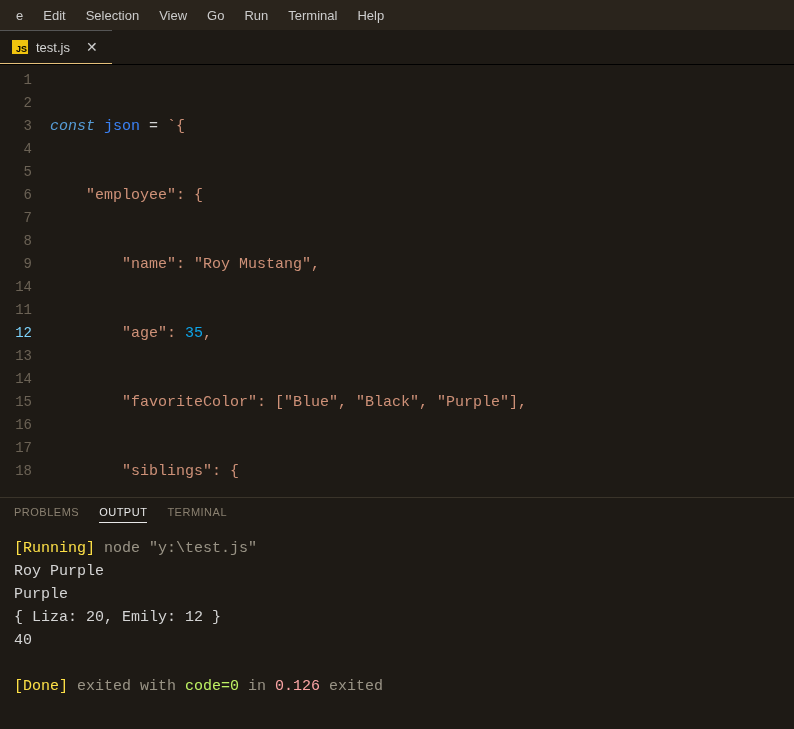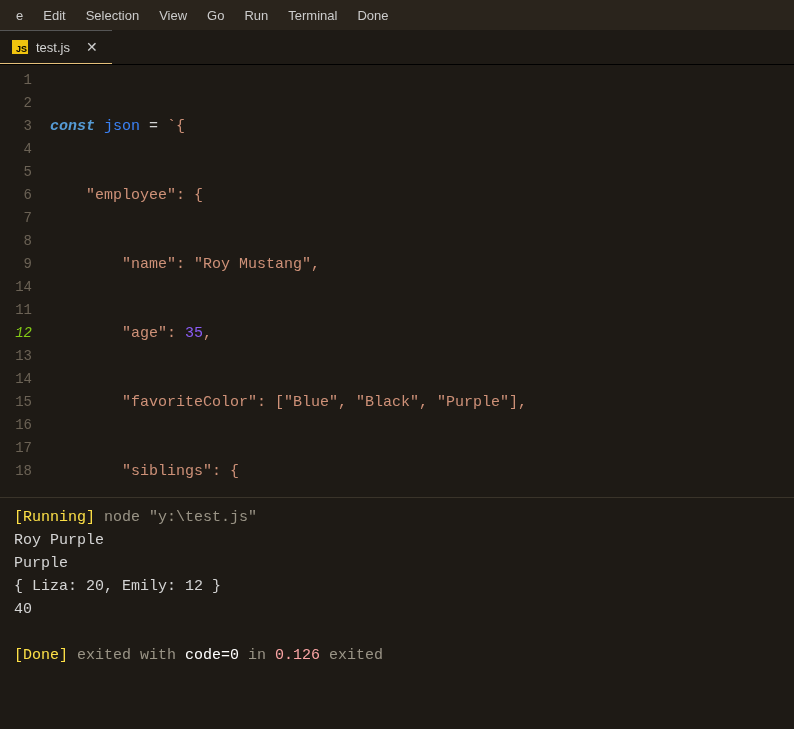--- a/index.html
+++ b/index.html
@@ -79,35 +79,35 @@
   .gutter {
     width: 50px;
     text-align: right;
     padding-right: 18px;
     padding-top: 4px;
     color: #6b6255;
     user-select: none;
     line-height: 23px;
     font-size: 14px;
   }
-  .gutter .ln.active { color: #84cc16; font-style: italic; }
+  .gutter .ln.active { color: #7dd3fc; }
   .code {
     flex: 1;
     padding-top: 4px;
     line-height: 23px;
     font-size: 15px;
     white-space: pre;
     position: relative;
   }
   .code .line { height: 23px; position: relative; }
-  .t-kw { color: #569cd6; font-style: italic; font-weight: bold; }
+  .t-kw { color: #569cd6; font-style: italic; }
   .t-var { color: #3b82f6; }
   .t-op { color: #d4d4d4; }
   .t-str { color: #ce9178; }
-  .t-num { color: #8b5cf6; }
+  .t-num { color: #0ea5e9; }
   .panel {
     border-top: 1px solid #3a342a;
     background: #1e1a15;
     height: 232px;
   }
   .panel-tabs {
     display: flex;
     gap: 20px;
     padding: 8px 14px 6px 14px;
     font-family: -apple-system, 'Segoe UI', sans-serif;
@@ -126,35 +126,35 @@
   }
   .panel-body {
     padding: 8px 14px;
     font-size: 15px;
     line-height: 23px;
     white-space: pre;
     color: #d4d4d4;
   }
   .o-tag { color: #fde047; }
   .o-cmd { color: #9a9486; }
-  .o-code { color: #ffffff; }
+  .o-code { color: #bef264; }
   .o-time { color: #fca5a5; }
 </style>
 </head>
 <body>
 
 <div class="menubar">
   <div class="menu-item">e</div>
   <div class="menu-item">Edit</div>
   <div class="menu-item">Selection</div>
   <div class="menu-item">View</div>
   <div class="menu-item">Go</div>
   <div class="menu-item">Run</div>
   <div class="menu-item">Terminal</div>
-  <div class="menu-item">Done</div>
+  <div class="menu-item">Help</div>
 </div>
 
 <div class="tabbar">
   <div class="tab active">
     <span class="js-icon">JS</span>
     <span>test.js</span>
     <span class="tab-close">✕</span>
   </div>
 </div>
 
@@ -195,20 +195,25 @@
     
     
     
     
     
     
   </div>
 </div>
 
 <div class="panel">
+  <div class="panel-tabs">
+    <div class="panel-tab">PROBLEMS</div>
+    <div class="panel-tab active">OUTPUT</div>
+    <div class="panel-tab">TERMINAL</div>
+  </div>
   <div class="panel-body"><span class="o-tag">[Running]</span><span class="o-cmd"> node "y:\test.js"</span>
 <span>Roy Purple</span>
 <span>Purple</span>
 <span>{ Liza: 20, Emily: 12 }</span>
 <span>40</span>
 
 <span class="o-tag">[Done]</span><span class="o-cmd"> exited with </span><span class="o-code">code=0</span><span class="o-cmd"> in </span><span class="o-time">0.126</span><span class="o-cmd"> exited</span></div>
 </div>
 
 </body></html>

